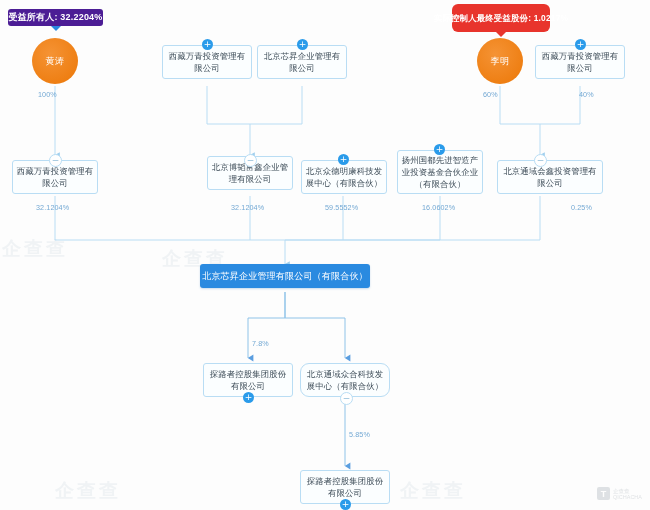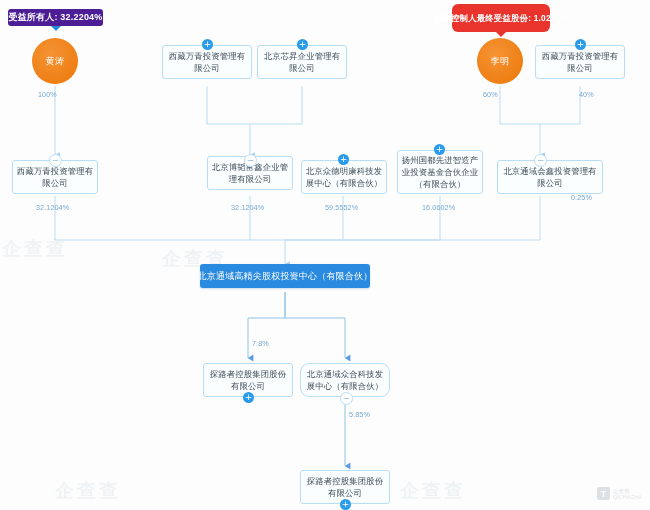--- a/index.html
+++ b/index.html
@@ -299,21 +299,21 @@
     </div>
 
   <div class="node box" style="left:497px; top:160px; width:106px; height:34px;">
     <span>北京通域会鑫投资管理有限公司</span>
   </div>
   <div class="toggle minus" style="left:534px; top:154px;">
       <span>−</span>
     </div>
 
   <div class="node center-node" style="left:200px; top:264px; width:170px; height:24px;">
-    <span>北京通域高精尖股权投资中心（有限合伙）</span>
+    <span>北京芯昇企业管理有限公司（有限合伙）</span>
   </div>
 
   <div class="node box" style="left:203px; top:363px; width:90px; height:34px;">
     <span>探路者控股集团股份有限公司</span>
   </div>
   <div class="toggle plus" style="left:243px; top:392px;">
       <span>+</span>
     </div>
 
   <div class="node box" style="left:300px; top:363px; width:90px; height:34px;border-radius:9px;">
@@ -331,24 +331,24 @@
     </div>
 
   <div class="pct" style="left:38px; top:90px;">100%</div>
   <div class="pct" style="left:483px; top:90px;">60%</div>
   <div class="pct" style="left:540px; top:90px;margin-left:39px;">40%</div>
 
   <div class="pct" style="left:36px; top:203px;">32.1204%</div>
   <div class="pct" style="left:231px; top:203px;">32.1204%</div>
   <div class="pct" style="left:325px; top:203px;">59.5552%</div>
   <div class="pct" style="left:422px; top:203px;">16.0602%</div>
-  <div class="pct" style="left:527px; top:193px;padding-left:44px;">0.25%</div>
+  <div class="pct" style="left:527px; top:203px;padding-left:44px;">0.25%</div>
 
   <div class="pct" style="left:252px; top:339px;">7.8%</div>
-  <div class="pct" style="left:349px; top:410px;">5.85%</div>
+  <div class="pct" style="left:349px; top:430px;">5.85%</div>
 
   <div class="logo">
     <div class="logo-mark">T</div>
     <div class="logo-text">
       <div>企查查</div>
       <div>QICHACHA</div>
     </div>
   </div>
 
 </div>

